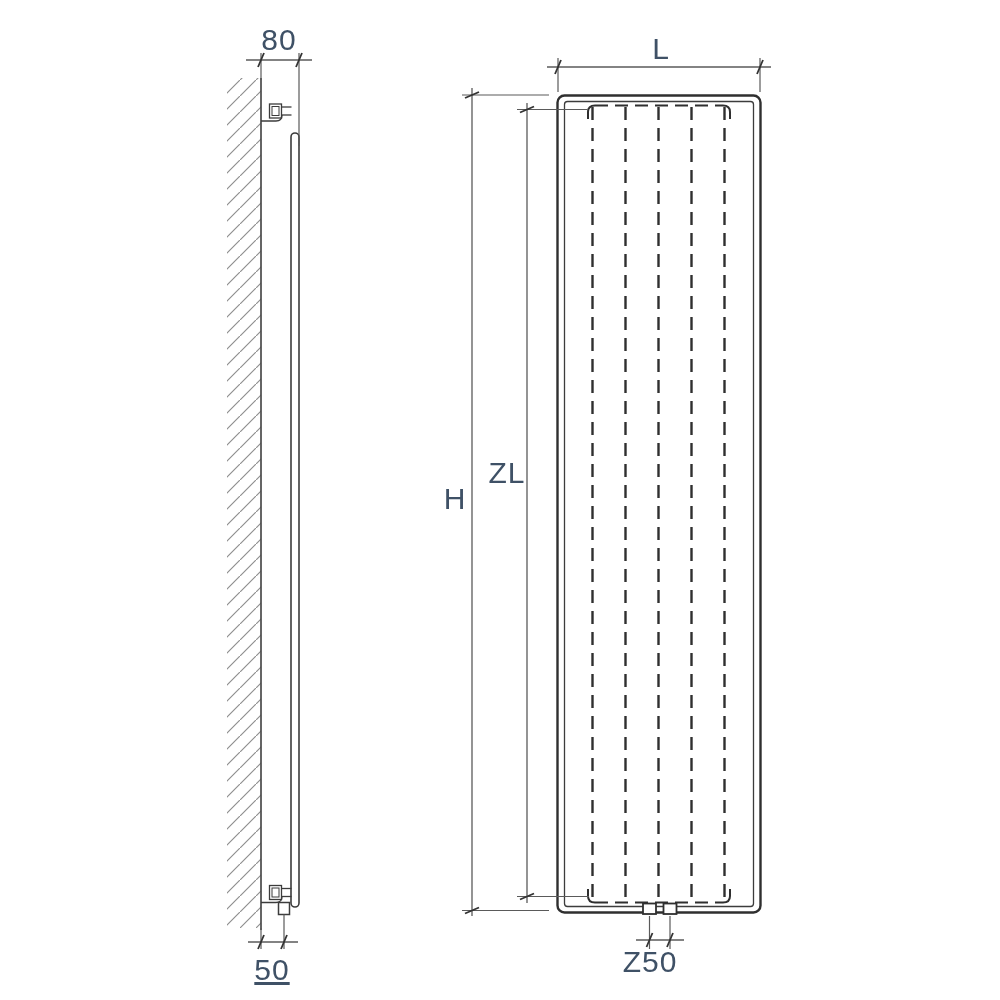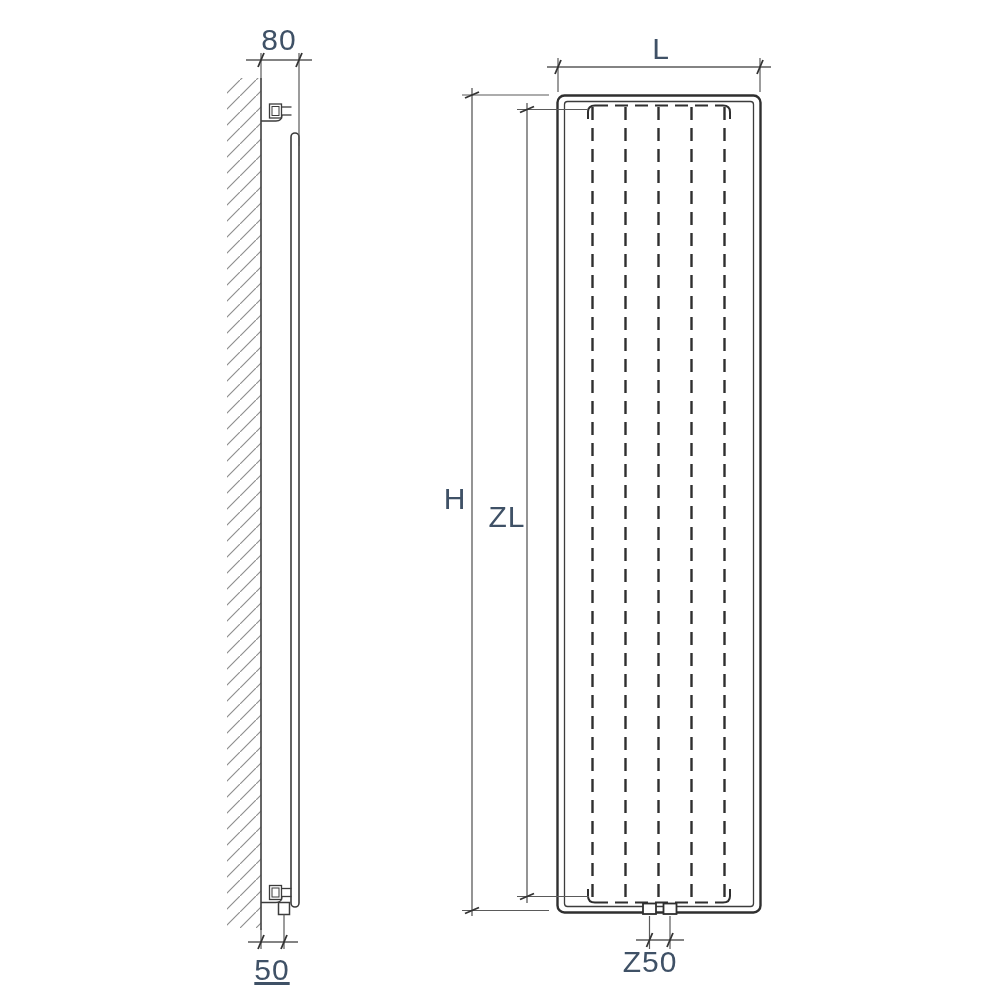--- a/index.html
+++ b/index.html
@@ -143,19 +143,19 @@
       </g>
     </g>
   </svg>
 
   <div class="dim-label" style="left:279px;top:40px;">80</div>
 
   <div class="dim-label" style="left:661px;top:49px;">L</div>
 
   <div class="dim-label" style="left:455px;top:499px;">H</div>
 
-  <div class="dim-label" style="left:507px;top:517px;">ZL</div>
+  <div class="dim-label" style="left:507px;top:473px;">ZL</div>
 
   <div class="dim-label" style="left:272px;top:970px;text-decoration:underline;">50</div>
 
   <div class="dim-label" style="left:650px;top:962px;">Z50</div>
 
 </div>
 
 </body></html>

